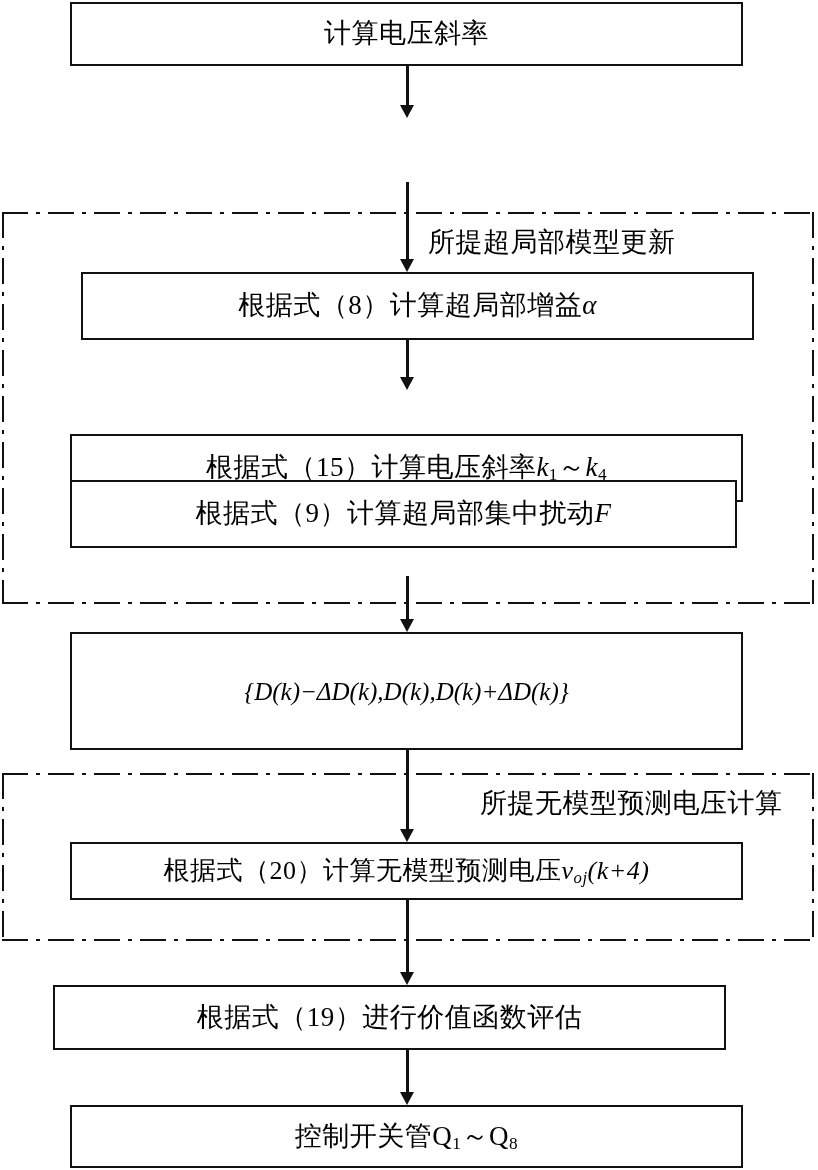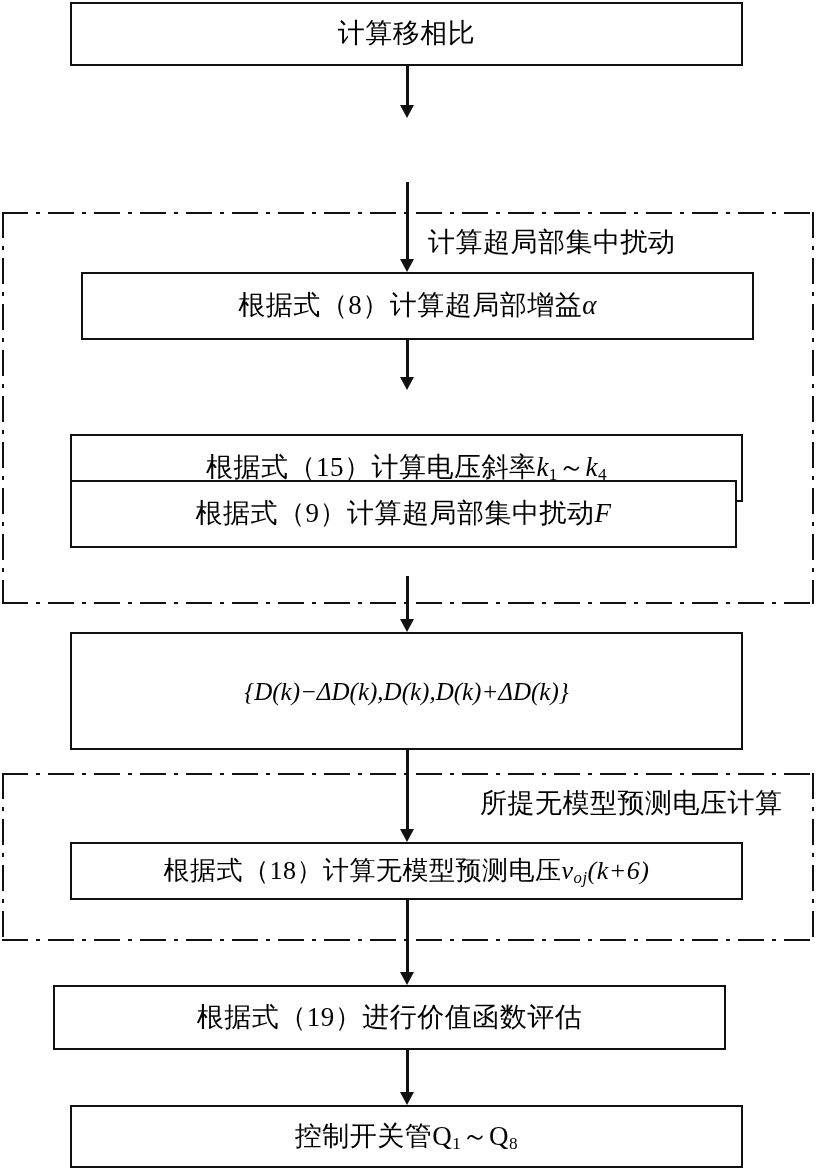--- a/index.html
+++ b/index.html
@@ -131,21 +131,21 @@
 <body>
 
 <div id="canvas">
 
   <div class="group" style="left:2px; top:212px; width:812px; height:392px;">
     <div class="edge gtop"></div>
     <div class="edge gbot"></div>
     <div class="edge gleft"></div>
     <div class="edge gright"></div>
   </div>
-  <div class="group-label" style="left:428px; top:229px;">计算超局部集中扰动</div>
+  <div class="group-label" style="left:428px; top:229px;">所提超局部模型更新</div>
 
   <div class="group" style="left:2px; top:773px; width:812px; height:168px;">
     <div class="edge gtop"></div>
     <div class="edge gbot"></div>
     <div class="edge gleft"></div>
     <div class="edge gright"></div>
   </div>
   <div class="group-label" style="left:480px; top:790px;">所提无模型预测电压计算</div>
 
   <div class="arrow" style="left:406px; top:66px; height:52px;">
@@ -182,21 +182,21 @@
     <div class="shaft" style="height:73px;"></div>
     <div class="head" style="top:72px;"></div>
   </div>
 
   <div class="arrow" style="left:406px; top:1050px; height:55px;">
     <div class="shaft" style="height:43px;"></div>
     <div class="head" style="top:42px;"></div>
   </div>
 
   <div class="box" style="left:70px; top:2px; width:673px; height:64px;">
-    <span class="inner">计算移相比</span>
+    <span class="inner">计算电压斜率</span>
   </div>
 
 
   <div class="box" style="left:81px; top:272px; width:673px; height:68px;">
     <span class="inner"><span>根据式（8）计算超局部增益</span><span class="mi">α</span></span>
   </div>
 
   <div class="box" style="left:70px; top:390px; width:673px; height:68px;margin-top:44px;">
     <span class="inner"><span>根据式（15）计算电压斜率</span><span class="mi">k</span><sub class="mu">1</sub><span>～</span><span class="mi">k</span><sub class="mu">4</sub></span>
   </div>
@@ -205,21 +205,21 @@
     <span class="inner"><span>根据式（9）计算超局部集中扰动</span><span class="mi">F</span></span>
   </div>
 
   <div class="box" style="left:70px; top:632px; width:673px; height:118px;">
     <span class="inner">
       <span class="line2 mi">{D(k)−ΔD(k),D(k),D(k)+ΔD(k)}</span>
     </span>
   </div>
 
   <div class="box" style="left:70px; top:842px; width:673px; height:58px; font-size:26px;">
-    <span class="inner"><span>根据式（18）计算无模型预测电压</span><span class="mi">v</span><sub class="mi">oj</sub><span class="mi">(k+6)</span></span>
+    <span class="inner"><span>根据式（20）计算无模型预测电压</span><span class="mi">v</span><sub class="mi">oj</sub><span class="mi">(k+4)</span></span>
   </div>
 
   <div class="box" style="left:53px; top:985px; width:673px; height:65px;">
     <span class="inner">根据式（19）进行价值函数评估</span>
   </div>
 
   <div class="box" style="left:70px; top:1105px; width:673px; height:63px;">
     <span class="inner"><span>控制开关管</span><span class="mu">Q</span><sub class="mu">1</sub><span>～</span><span class="mu">Q</span><sub class="mu">8</sub></span>
   </div>
 

